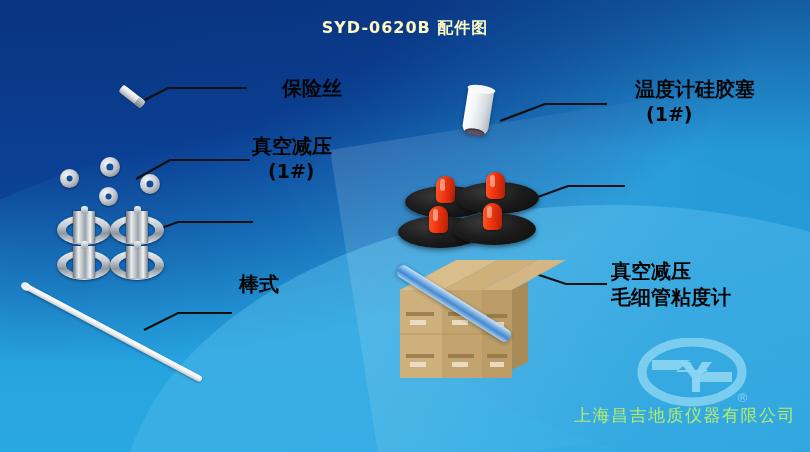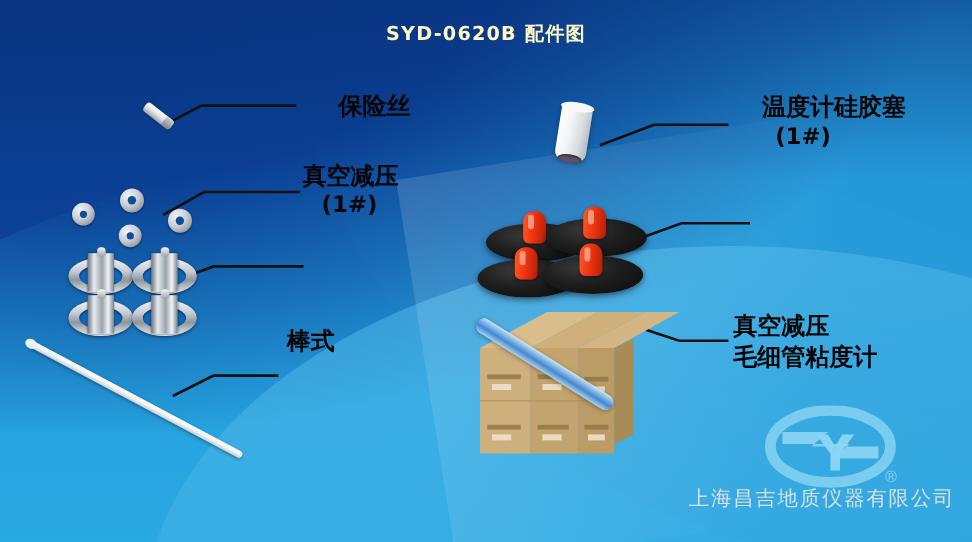--- a/index.html
+++ b/index.html
@@ -109,21 +109,21 @@
   .thermo::before{content:"";position:absolute;left:-4px;top:-1px;width:10px;height:8px;
     border-radius:50%;background:#eef1f3;}
   .viscometer{position:absolute;left:398px;top:262px;width:132px;height:13px;
     transform:rotate(32deg);transform-origin:0 50%;border-radius:6px;
     background:linear-gradient(180deg,#cfe6fb 0%,#7fb6e8 30%,#3e87d6 60%,#a9d2f2 100%);
     box-shadow:0 1px 4px rgba(0,0,0,.35);opacity:.95;}
 
   
   .logo{position:absolute;left:636px;top:338px;width:118px;height:72px;}
   .company{position:absolute;left:560px;top:404px;width:250px;text-align:center;
-    color:#e5e5e5;font-size:17px;letter-spacing:1.5px;opacity:.92;
+    color:#bef264;font-size:17px;letter-spacing:1.5px;opacity:.92;
     font-family:Liberation Sans, sans-serif;}
 </style>
 </head>
 <body>
 
 <div id="stage">
 
   <div class="bg-base"></div>
   <div class="bg-swoosh-b"></div>
   <div class="bg-swoosh-a"></div>

